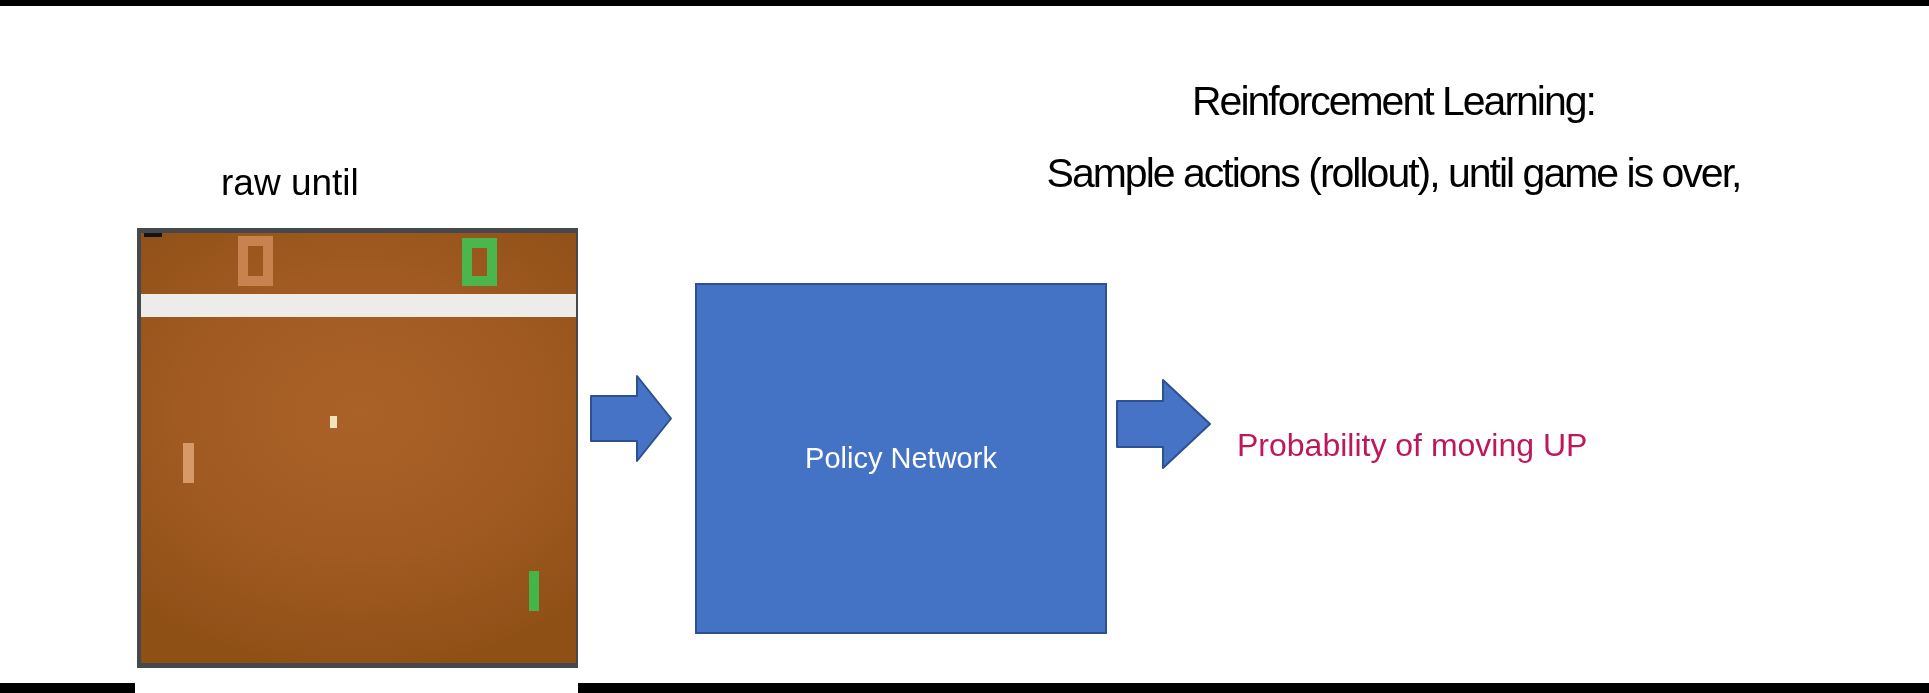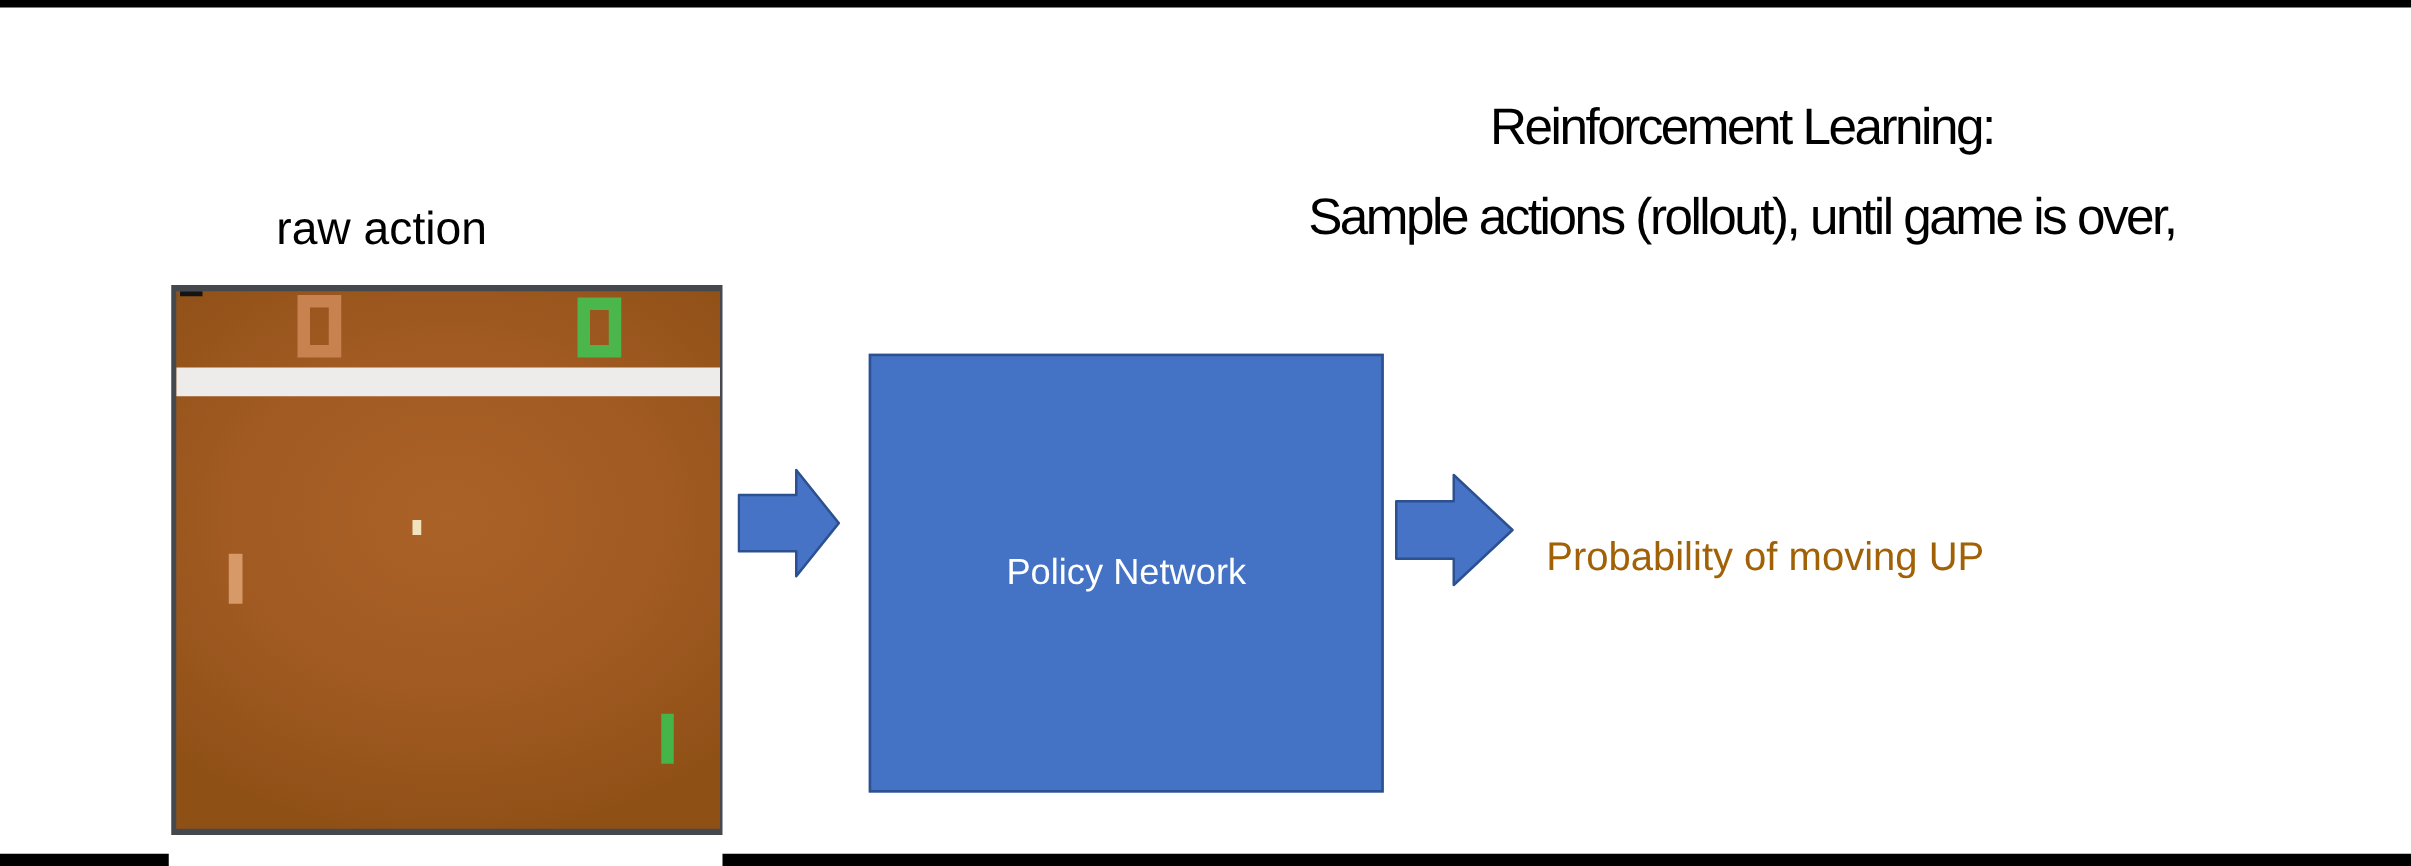--- a/index.html
+++ b/index.html
@@ -57,21 +57,21 @@
     border: 2px solid #2c5191;
     display: flex; align-items: center; justify-content: center;
   }
   .policy-label {
     color: #ffffff; font-size: 29px; white-space: nowrap;
   }
 
   
   .prob-label {
     left: 1237px; top: 426px;
-    font-size: 32px; line-height: 38px; color: #a16207;
+    font-size: 32px; line-height: 38px; color: #be185d;
     white-space: nowrap;
   }
 
   
   .slide-title {
     left: 858px; top: 65px; width: 1071px;
     text-align: center;
     font-size: 41px; line-height: 72px; letter-spacing: -2px;
     color: #000;
   }
@@ -79,21 +79,21 @@
 </style>
 </head>
 <body>
 
 <div class="stage">
 
   <div class="abs top-bar"></div>
   <div class="abs bottom-bar"></div>
   <div class="abs bottom-gap"></div>
 
-  <div class="abs caption">raw action</div>
+  <div class="abs caption">raw until</div>
 
   <div class="abs pong-frame">
     <div class="abs pong-field">
       <div class="abs pong-dash"></div>
       <div class="abs score score-left"></div>
       <div class="abs score score-right"></div>
       <div class="abs stripe"></div>
       <div class="abs ball"></div>
       <div class="abs paddle-left"></div>
       <div class="abs paddle-right"></div>

